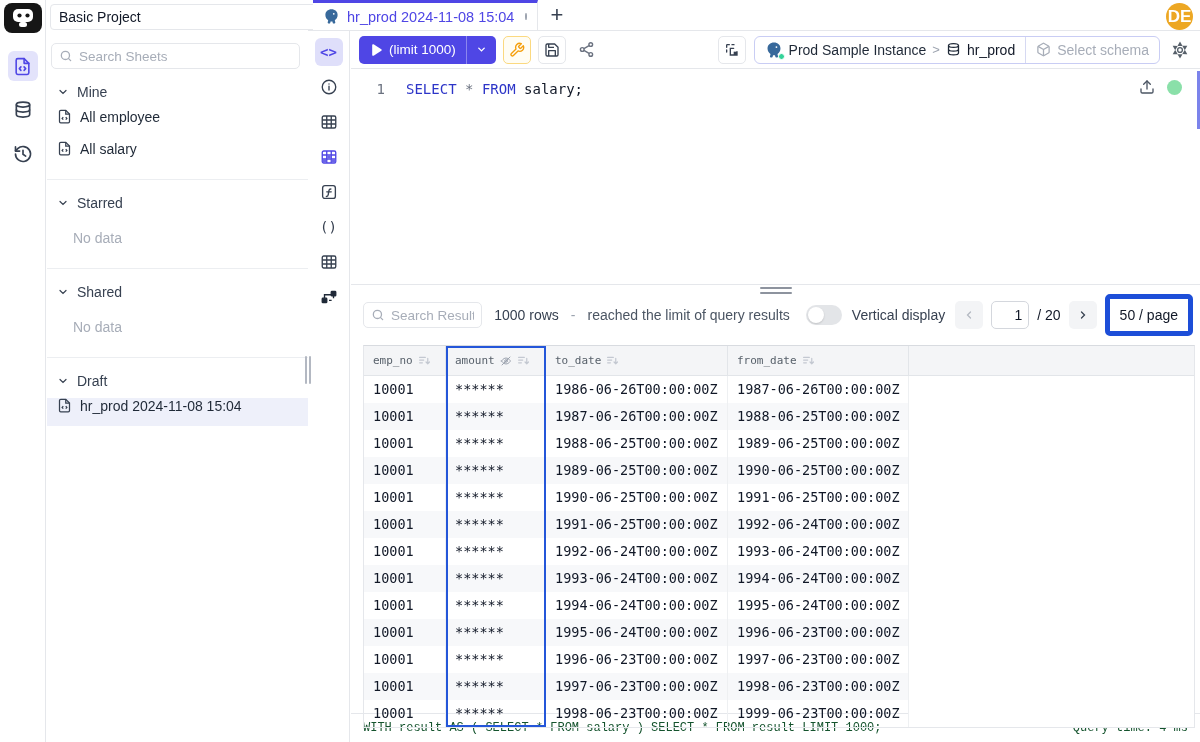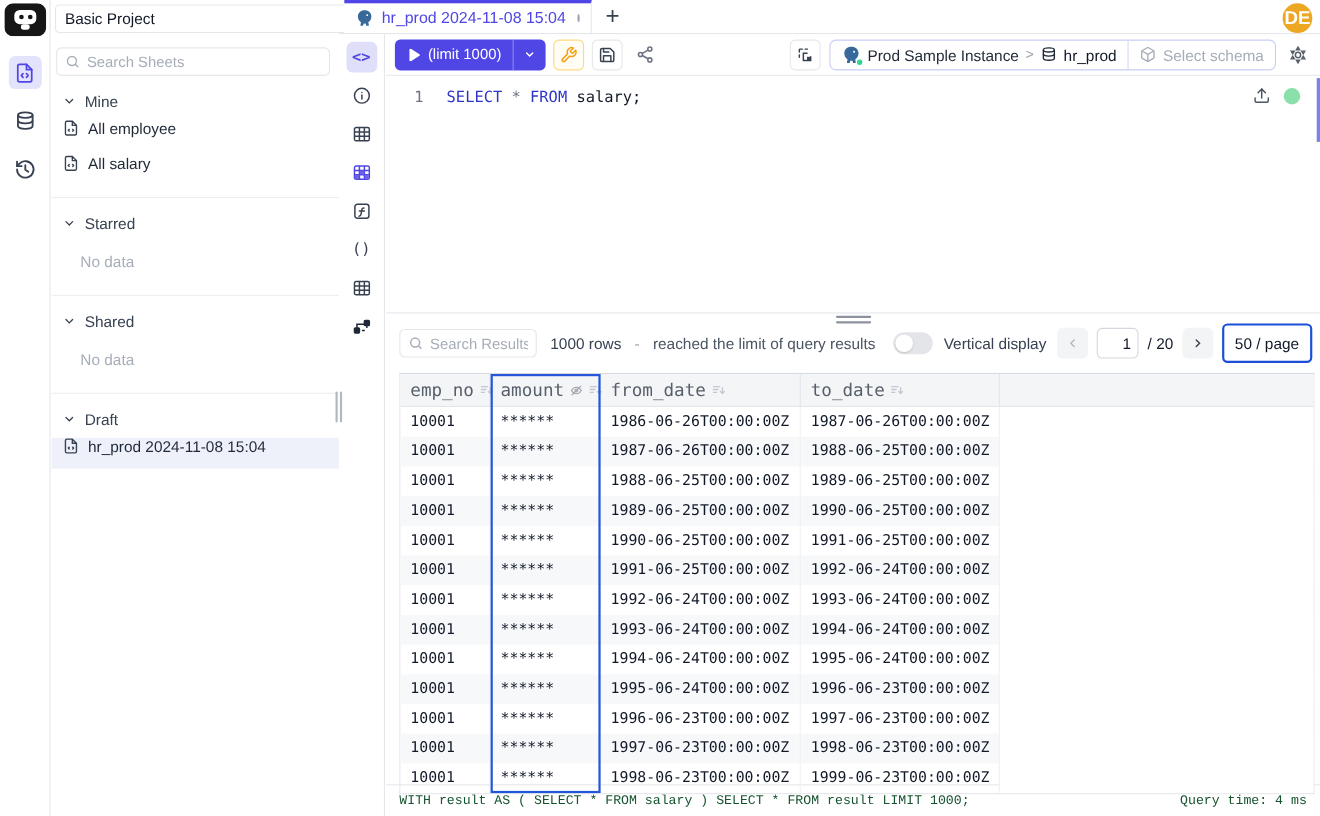--- a/index.html
+++ b/index.html
@@ -90,27 +90,27 @@
   .rows-count { color:#374151; margin-left:2px; }
   .dash { color:#9ca3af; padding:0 2px; }
   .limit-note { color:#4b5563; }
   .toggle { width:36px; height:20px; border-radius:10px; background:#e3e5e8; position:relative; cursor:pointer; margin-left:6px; flex:none; }
   .toggle .knob { position:absolute; left:2px; top:2px; width:16px; height:16px; background:#fff; border-radius:50%; box-shadow:0 1px 2px rgba(0,0,0,.15); }
   .toggle-label { color:#374151; }
   .pager { margin-left:auto; display:flex; align-items:center; gap:8px; }
   .pg-btn { width:28px; height:28px; border-radius:5px; background:#f3f4f6; display:flex; align-items:center; justify-content:center; cursor:pointer; }
   .page-input { width:38px; height:28px; border:1px solid #d4d7dd; border-radius:5px; text-align:right; padding-right:6px; font-size:14px; color:#111827; outline:none; font-family:"Liberation Sans",sans-serif; }
   .page-total { color:#111827; }
-  .page-size { height:28px; border:2px solid #1d4ed8; border-radius:5px; display:flex; align-items:center; padding:16px 10px; cursor:pointer; color:#111827; }
+  .page-size { height:28px; border:5px solid #1d4ed8; border-radius:5px; display:flex; align-items:center; padding:16px 10px; cursor:pointer; color:#111827; }
 
   
   .tablewrap { position:relative; margin:9px 5px 0 12px; border:1px solid #e5e7eb; border-top:1px solid #d8dbe0; }
   .thead, .trow { display:grid; grid-template-columns:82px 100px 182px 181px 1fr; }
   .thead { background:#f4f5f7; height:30px; border-bottom:1px solid #e2e5e9; }
-  .th { display:flex; align-items:center; gap:5px; padding:0 9px; font-family:"DejaVu Sans Mono",monospace; font-size:16px; color:#57606a; border-right:1px solid #e2e5e9; cursor:pointer; }
+  .th { display:flex; align-items:center; gap:5px; padding:0 9px; font-family:"DejaVu Sans Mono",monospace; font-size:11px; color:#57606a; border-right:1px solid #e2e5e9; cursor:pointer; }
   .th:last-child { border-right:none; cursor:default; }
   .trow { height:27px; }
   .trow.alt { background:#f7f8fa; }
   .tcell { font-family:"DejaVu Sans Mono",monospace; font-size:13.5px; color:#111827; line-height:26px; padding:0 9px; white-space:nowrap; overflow:hidden; border-right:1px solid #eef0f2; cursor:cell; }
   .tcell.filler { border-right:none; cursor:default; background:#fff; }
   .col-overlay { position:absolute; left:82px; top:0; width:100px; height:100%; border:2px solid #2456d9; pointer-events:none; }
 
   
   .footer { height:29px; border-top:1px solid #e5e7eb; display:flex; align-items:center; justify-content:space-between; padding:0 12px; font-size:12px; color:#14532d; background:#fff;font-family:Liberation Mono, monospace; }
   .footer .sqltext { white-space:nowrap; overflow:hidden; }
@@ -534,30 +534,30 @@
                   </svg>
                 </span>
               <span>
                   <svg width="13" height="13" viewBox="0 0 16 16" fill="none" stroke="#c3c8d1" stroke-width="1.5" stroke-linecap="round">
                     <path d="M2 4.2h7M2 7.5h5M2 10.8h3.4"></path>
                     <path d="M12 5.5v6.5M12 12l-2.1-2.2M12 12l2.1-2.2"></path>
                   </svg>
                 </span>
             </div>
             <div class="th">
-              <span>from_date</span>
+              <span>to_date</span>
               <span>
                   <svg width="13" height="13" viewBox="0 0 16 16" fill="none" stroke="#c3c8d1" stroke-width="1.5" stroke-linecap="round">
                     <path d="M2 4.2h7M2 7.5h5M2 10.8h3.4"></path>
                     <path d="M12 5.5v6.5M12 12l-2.1-2.2M12 12l2.1-2.2"></path>
                   </svg>
                 </span>
             </div>
             <div class="th">
-              <span>to_date</span>
+              <span>from_date</span>
               <span>
                   <svg width="13" height="13" viewBox="0 0 16 16" fill="none" stroke="#c3c8d1" stroke-width="1.5" stroke-linecap="round">
                     <path d="M2 4.2h7M2 7.5h5M2 10.8h3.4"></path>
                     <path d="M12 5.5v6.5M12 12l-2.1-2.2M12 12l2.1-2.2"></path>
                   </svg>
                 </span>
             </div>
             <div class="th"></div>
           </div>
           <div>

